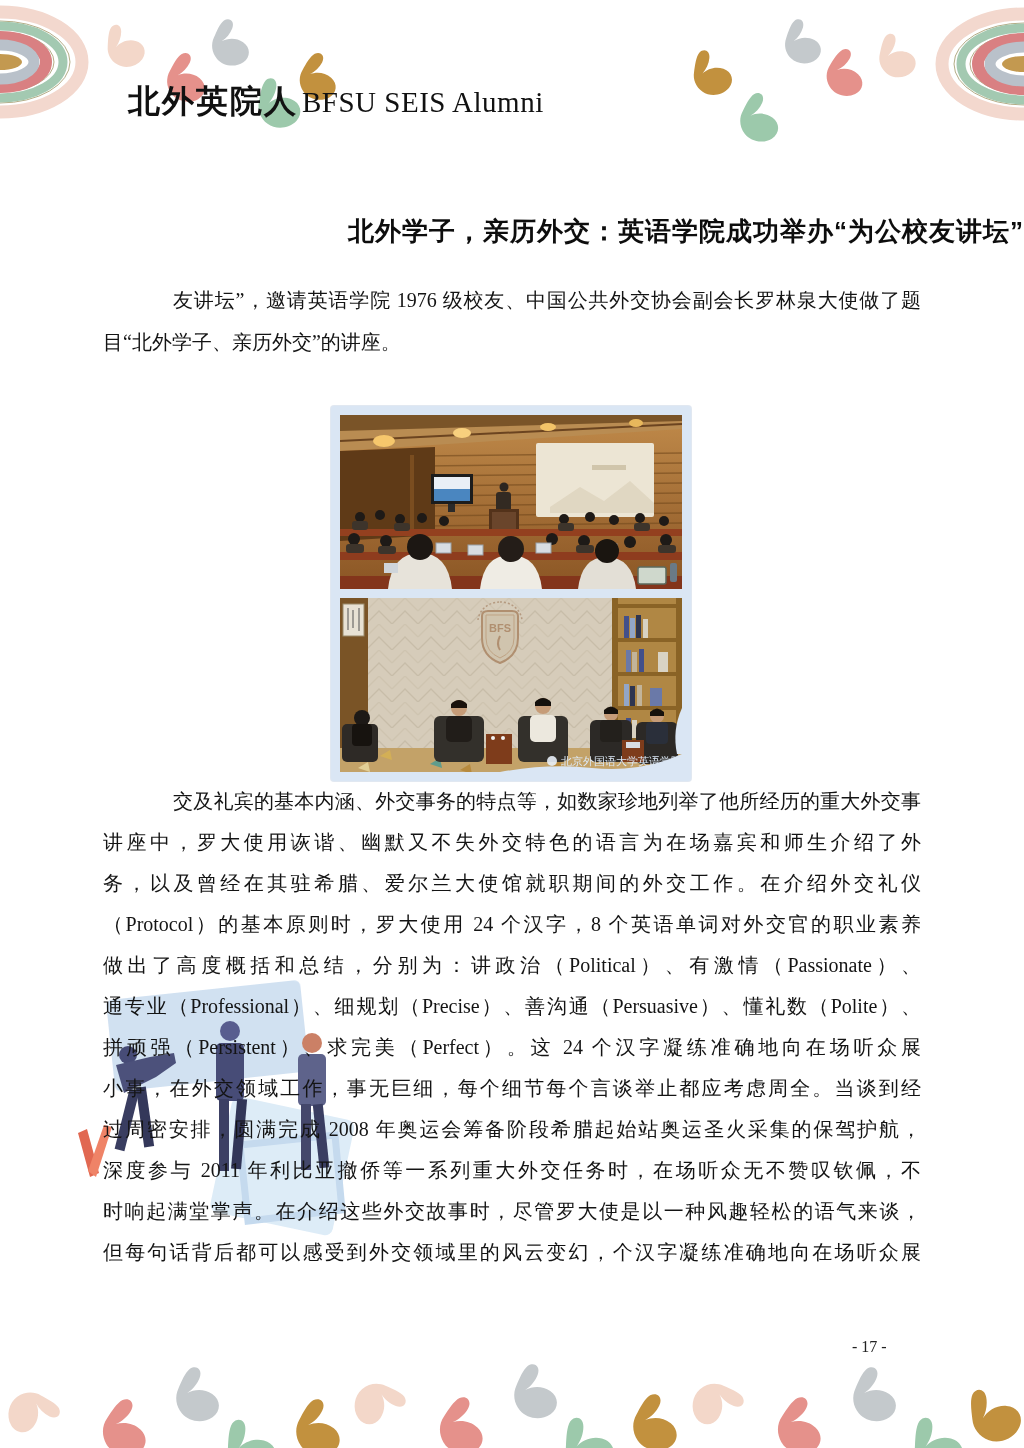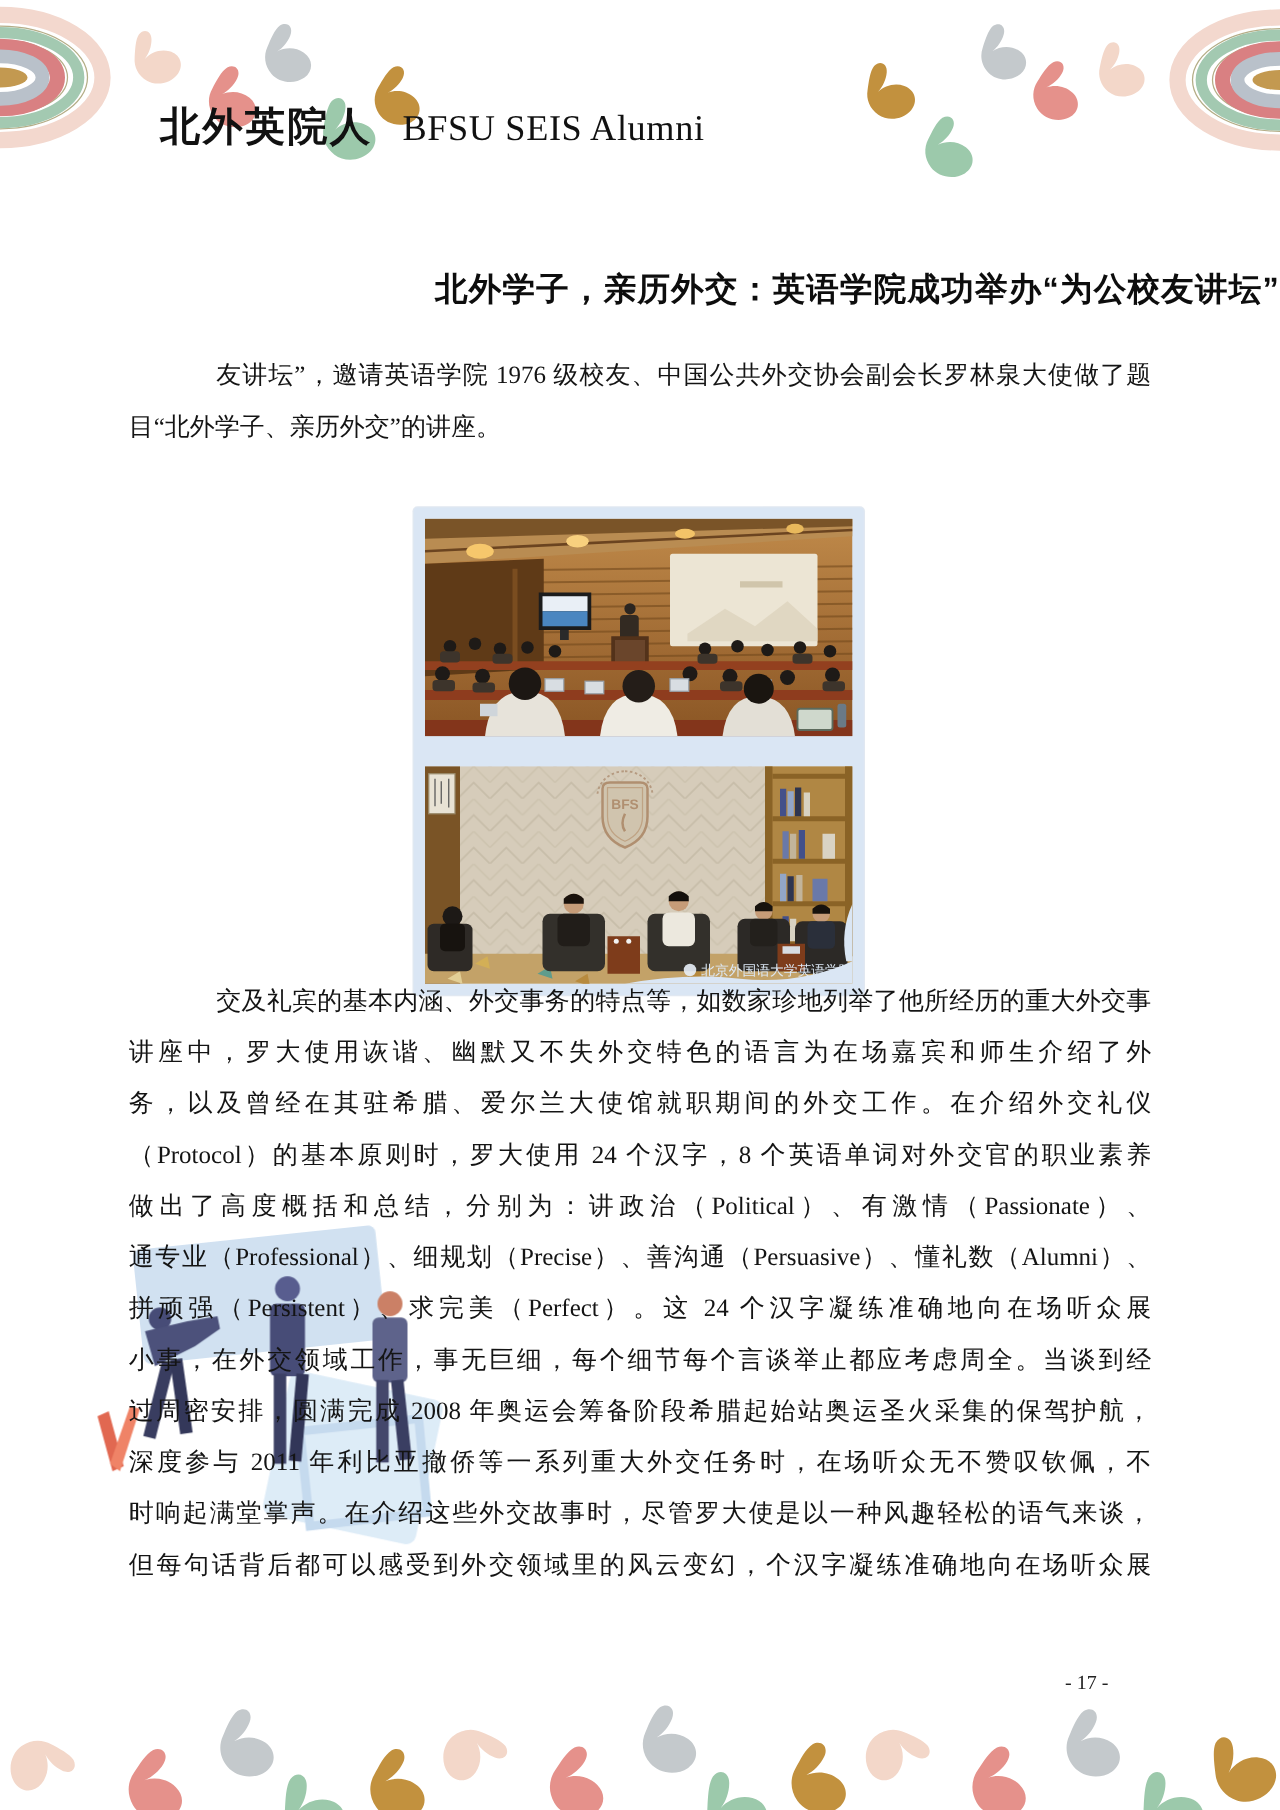--- a/index.html
+++ b/index.html
@@ -6,21 +6,21 @@
   .page {
     position:relative; width:1024px; height:1448px; margin:0 auto;
     background:#ffffff; overflow:hidden;
     font-family:"Liberation Serif","DejaVu Serif",serif;
     color:#1a1a1a;
   }
   
   #decor-layer { position:absolute; left:0; top:0; width:1024px; height:1448px; z-index:0; pointer-events:none; }
 
   
-  .header { position:absolute; left:128px; top:80px; display:flex; align-items:baseline; gap:24px; z-index:2; }
+  .header { position:absolute; left:128px; top:80px; display:flex; align-items:baseline; gap:4px; z-index:2; }
   .logo-cn {
     font-family:"Liberation Sans","DejaVu Sans",sans-serif;
     font-weight:900; font-size:32px; letter-spacing:2px; color:#111;
   }
   .logo-en { font-size:29px; color:#111; letter-spacing:0.5px; }
 
   
   .article-title {
     position:absolute; left:0; top:214px; width:1024px; text-align:right;
     font-family:"Liberation Sans","DejaVu Sans",sans-serif;
@@ -37,21 +37,21 @@
   #paragraph-1 { top:279px; }
   #paragraph-2 { top:781px; }
   #paragraph-2 .line { line-height:41px; height:41px; }
   .para .line:first-of-type { padding-left:70px; }
   .para--endshort .line:last-of-type { text-align-last:left; }
 
   
   .photo-frame {
     position:absolute; left:331px; top:406px; width:342px; z-index:2;
     background:var(--frame_blue); padding:9px; border-radius:3px;
-    display:flex; flex-direction:column; gap:24px;
+    display:flex; flex-direction:column; gap:9px;
     box-shadow:0 0 0 1px rgba(170,190,215,.35);
   }
   .photo-frame svg { display:block; }
 
   
   .page-number {
     position:absolute; left:852px; top:1338px; width:60px; text-align:left;
     font-size:16px; color:#222; z-index:2;
   }
 </style>
@@ -352,21 +352,21 @@
     </svg>
   </div>
 
   <div id="paragraph-2" class="para">
 
   <div class="line">交及礼宾的基本内涵、外交事务的特点等，如数家珍地列举了他所经历的重大外交事</div>
       <div class="line">讲座中，罗大使用诙谐、幽默又不失外交特色的语言为在场嘉宾和师生介绍了外</div>
       <div class="line">务，以及曾经在其驻希腊、爱尔兰大使馆就职期间的外交工作。在介绍外交礼仪</div>
       <div class="line">（Protocol）的基本原则时，罗大使用 24 个汉字，8 个英语单词对外交官的职业素养</div>
       <div class="line">做出了高度概括和总结，分别为：讲政治（Political）、有激情（Passionate）、</div>
-      <div class="line">通专业（Professional）、细规划（Precise）、善沟通（Persuasive）、懂礼数（Alumni）、</div>
+      <div class="line">通专业（Professional）、细规划（Precise）、善沟通（Persuasive）、懂礼数（Polite）、</div>
       <div class="line">拼顽强（Persistent）、求完美（Perfect）。这 24 个汉字凝练准确地向在场听众展</div>
       <div class="line">小事，在外交领域工作，事无巨细，每个细节每个言谈举止都应考虑周全。当谈到经</div>
       <div class="line">过周密安排，圆满完成 2008 年奥运会筹备阶段希腊起始站奥运圣火采集的保驾护航，</div>
       <div class="line">深度参与 2011 年利比亚撤侨等一系列重大外交任务时，在场听众无不赞叹钦佩，不</div>
       <div class="line">时响起满堂掌声。在介绍这些外交故事时，尽管罗大使是以一种风趣轻松的语气来谈，</div>
       <div class="line">但每句话背后都可以感受到外交领域里的风云变幻，个汉字凝练准确地向在场听众展</div>
     </div>
 
   <div class="page-number">- 17 -</div>
 

